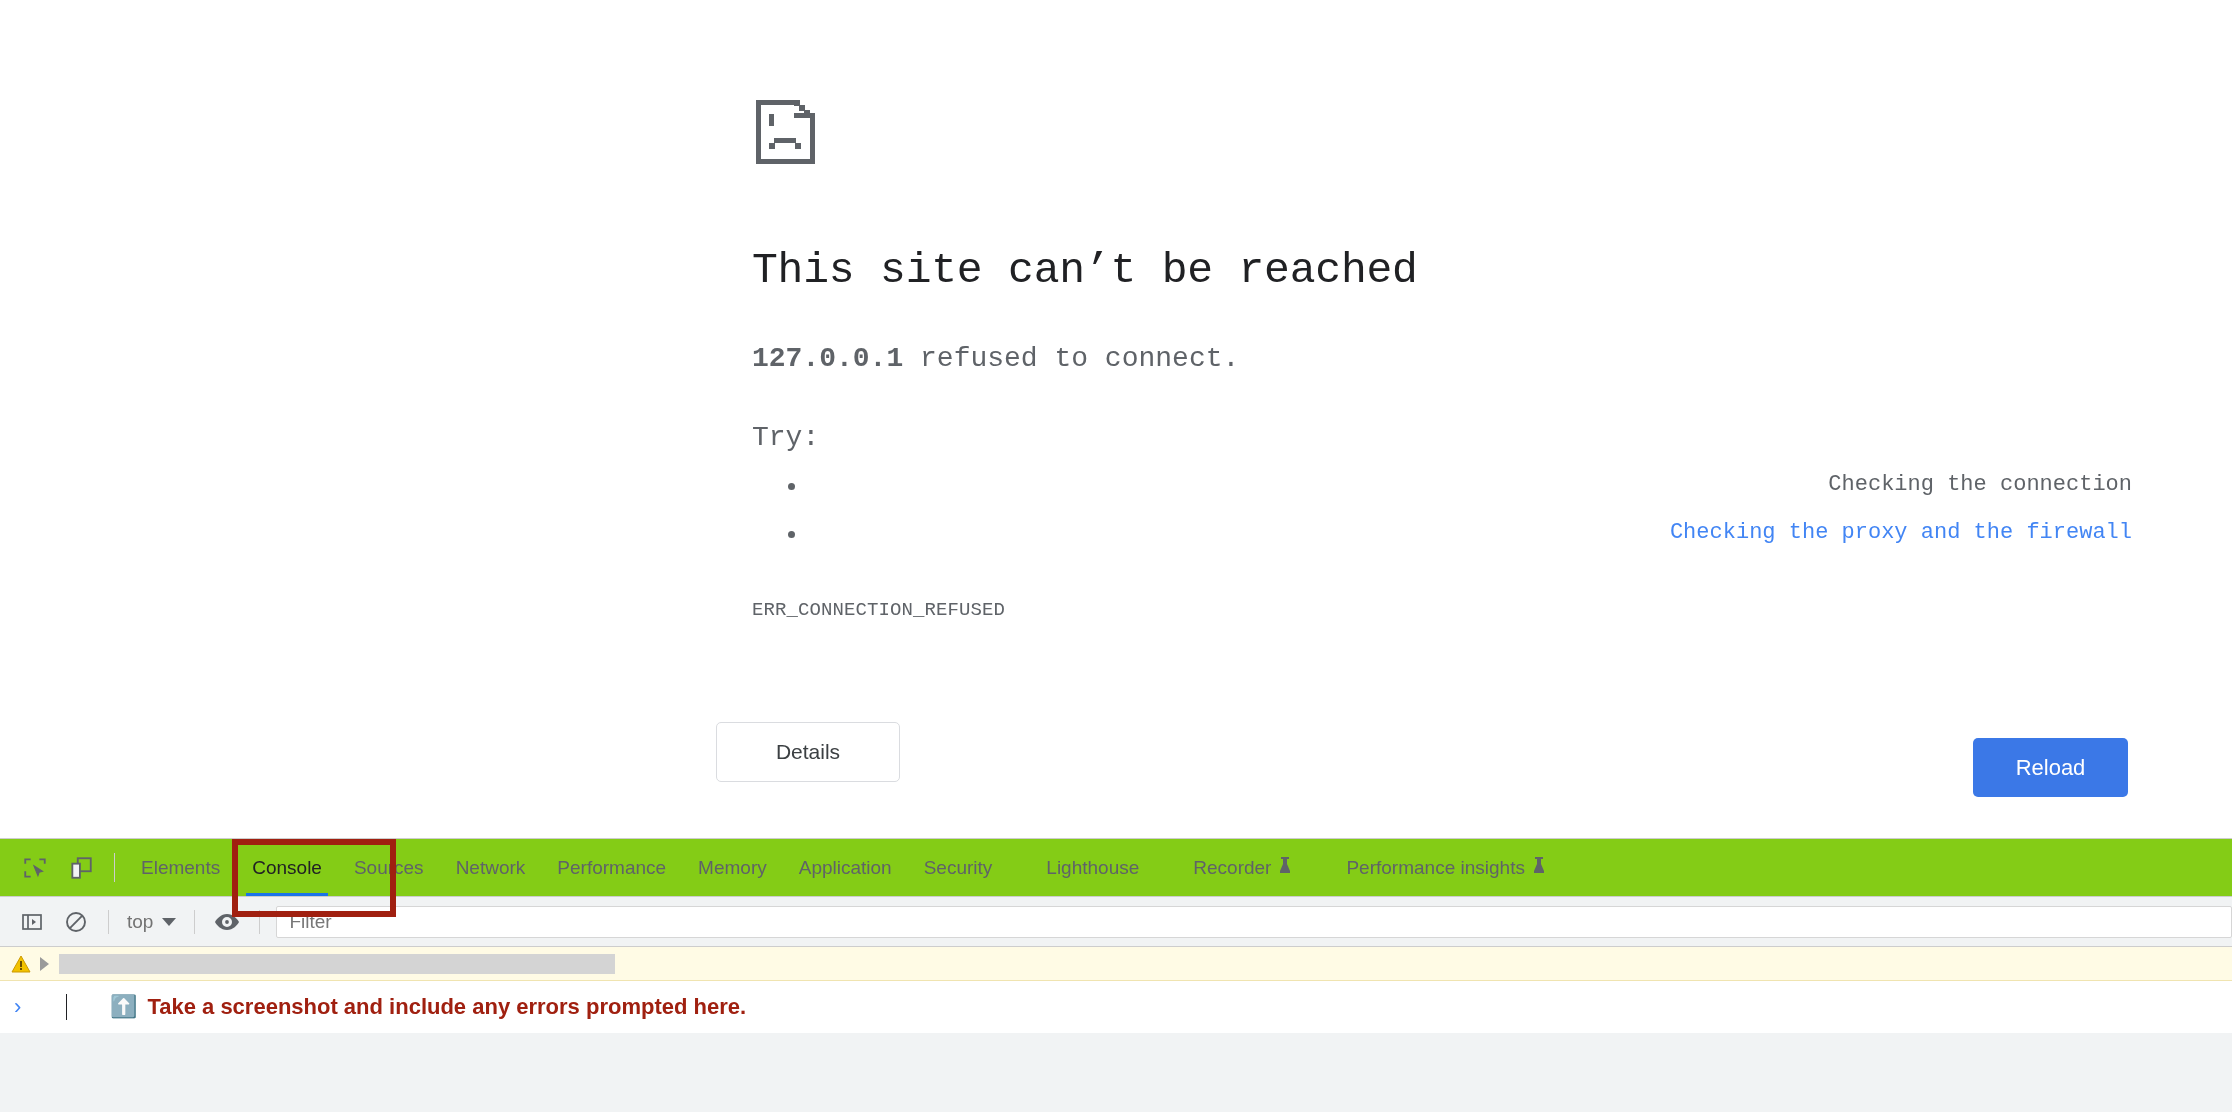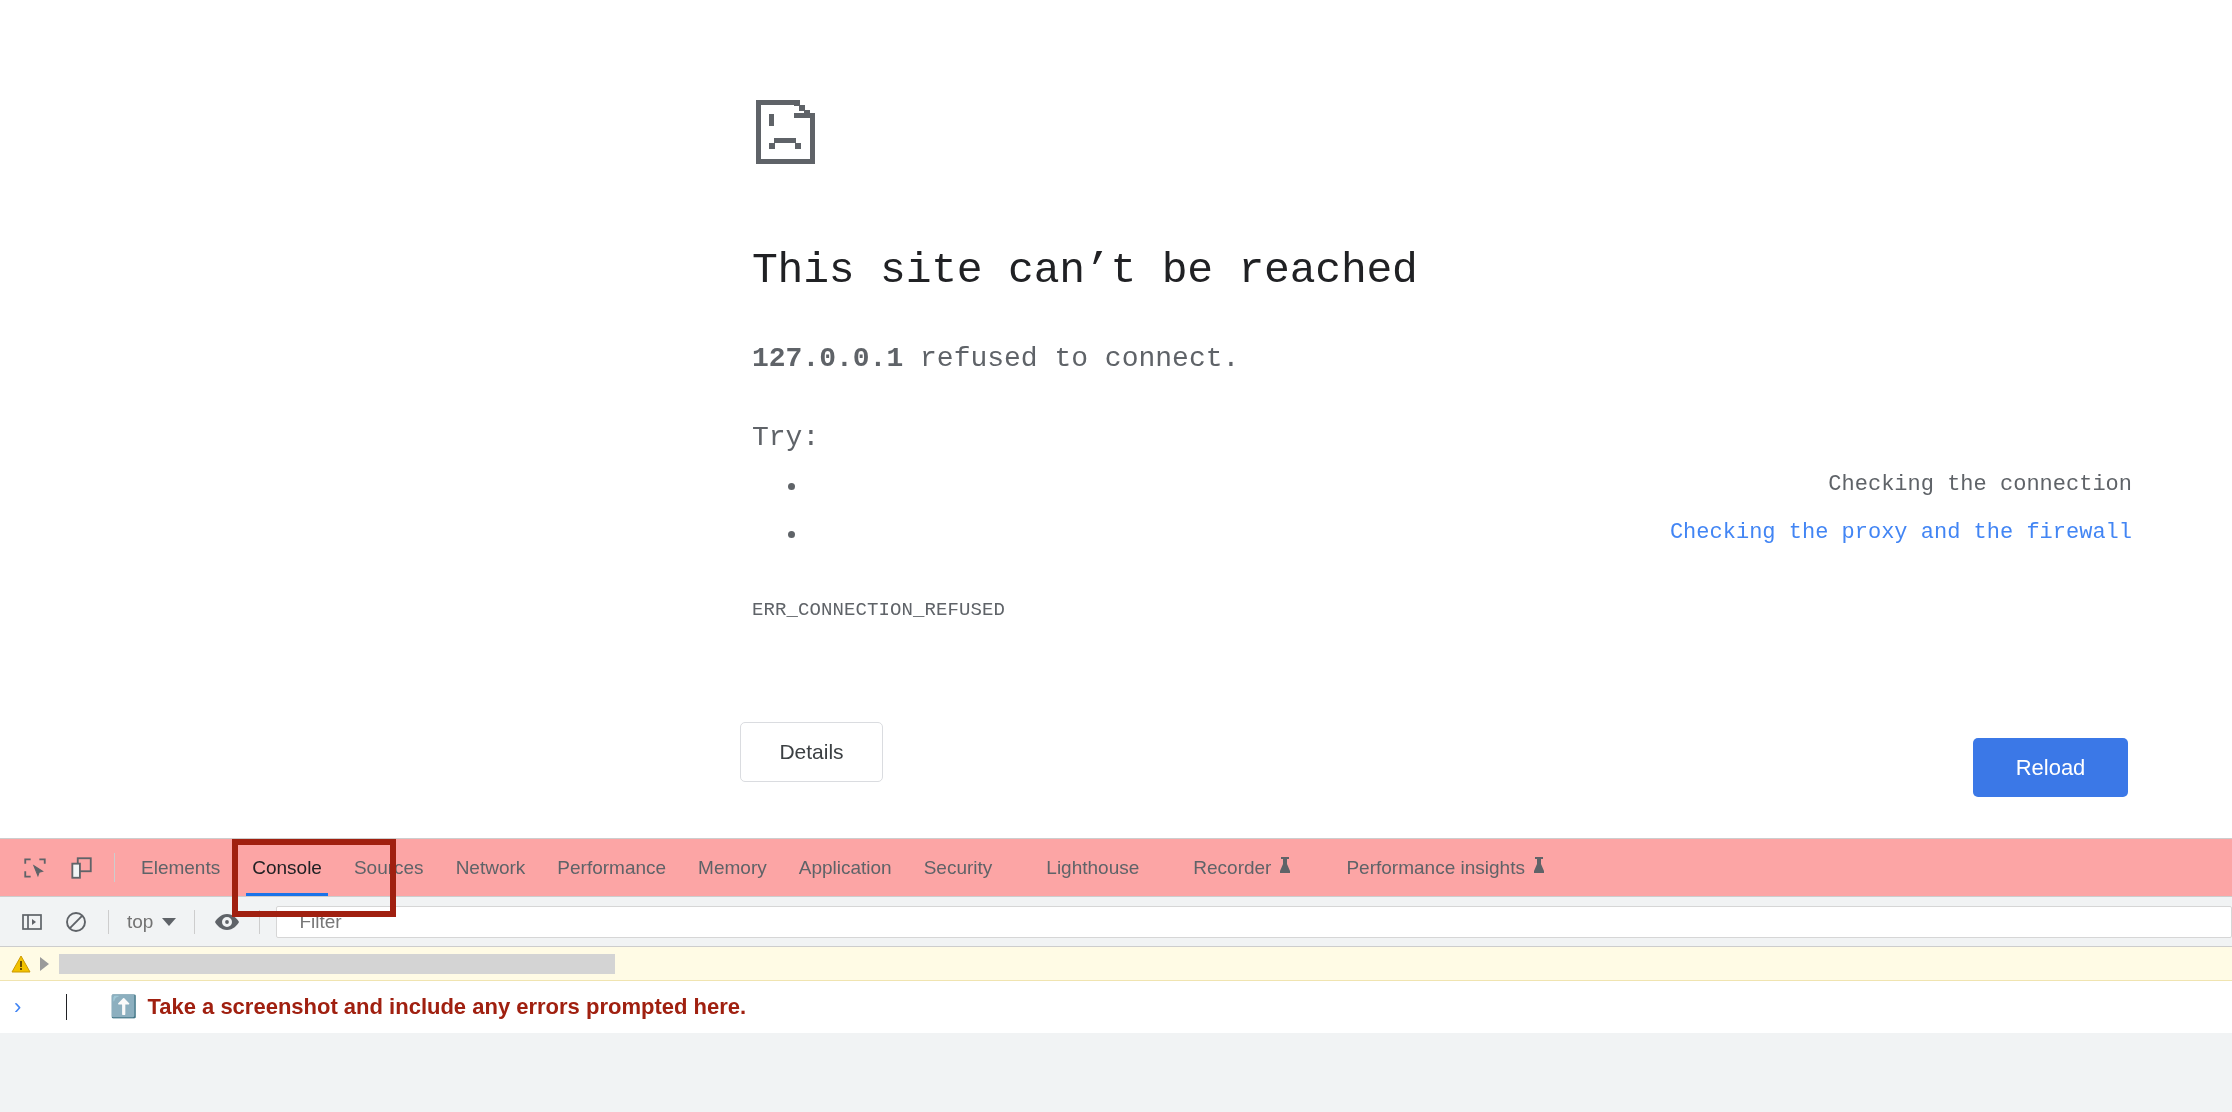--- a/index.html
+++ b/index.html
@@ -81,22 +81,22 @@
   }
 
   .btn-row {
     position: absolute;
     left: 0; top: 722px;
     width: 2232px;
     height: 72px;
   }
   .btn-details {
     position: absolute;
-    left: 740px; top: 0;
-    width: 143px; height: 60px;
+    left: 716px; top: 0;
+    width: 184px; height: 60px;
     background: #ffffff;
     border: 1px solid #dadce0;
     border-radius: 5px;
     color: #3c4043;
     font-size: 21px;
     font-family: "Liberation Sans", sans-serif;
     cursor: pointer;
   }
   .btn-reload {
     position: absolute;
@@ -121,21 +121,21 @@
     background: #f1f3f4;
     border-top: 1px solid #cdcdcd;
     font-size: 18px;
     color: #5f6368;
   }
 
   
   .dt-tabbar {
     position: relative;
     height: 58px;
-    background: #fca5a5;
+    background: #84cc16;
     border-bottom: 1px solid #cdcdcd;
     display: flex;
     align-items: stretch;
     padding-left: 12px;
   }
   .dt-toolicon {
     width: 46px;
     display: flex;
     align-items: center;
     justify-content: center;
@@ -217,21 +217,21 @@
     flex: 1;
     height: 32px;
     margin-left: 6px;
     margin-right: 0;
     background: #ffffff;
     border: 1px solid #d6d6d6;
     border-radius: 2px;
     font-size: 19px;
     font-family: "Liberation Sans", sans-serif;
     color: #202124;
-    padding: 0 22px;
+    padding: 0 12px;
     outline: none;
   }
   .filter-input::placeholder { color: #777; }
 
   
   .dt-console { background: #ffffff; }
   .msg-warning {
     position: relative;
     display: flex;
     align-items: center;

